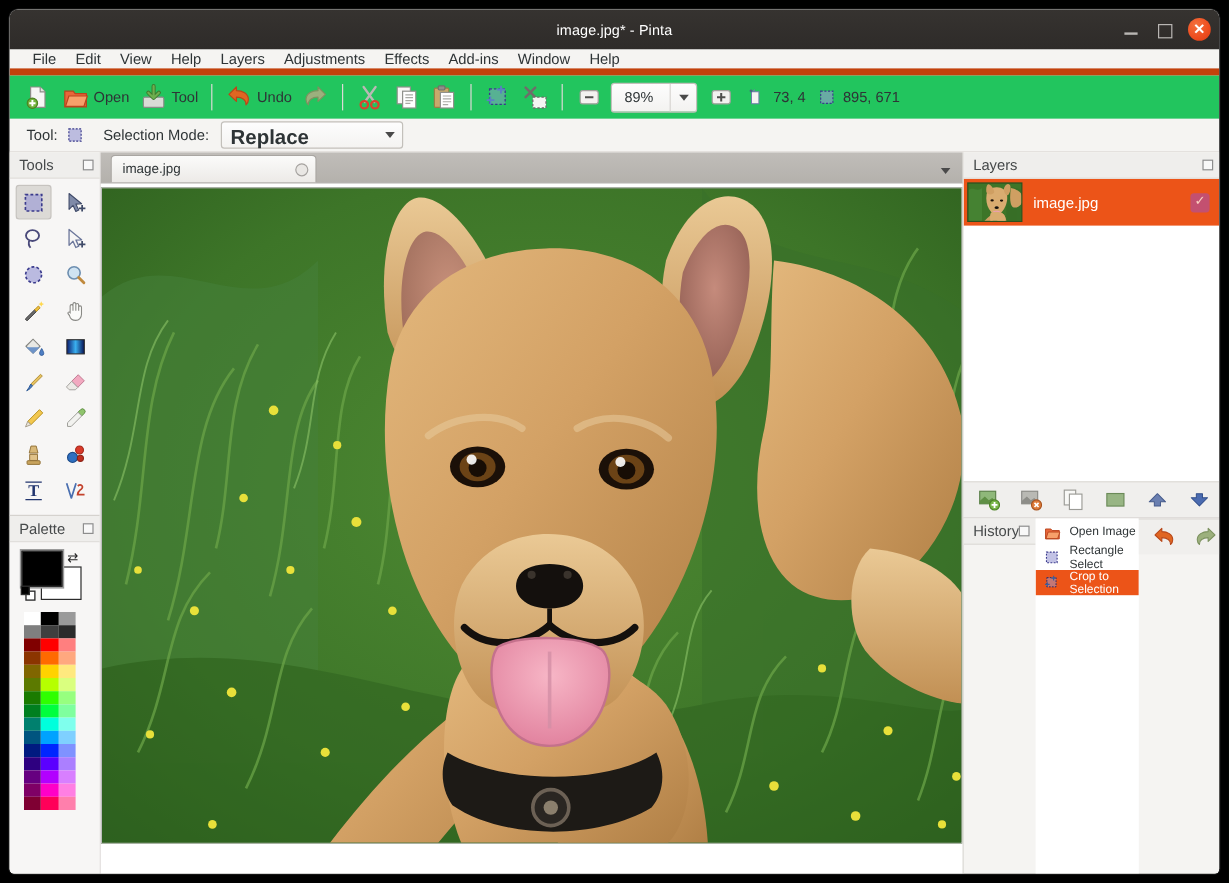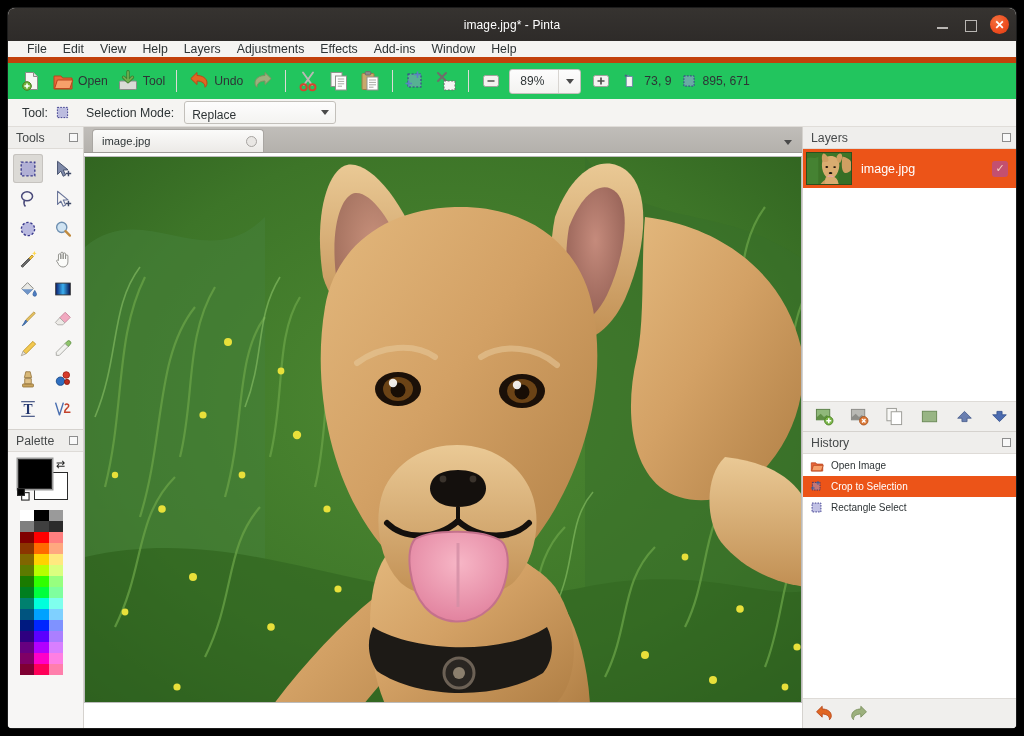--- a/index.html
+++ b/index.html
@@ -119,21 +119,21 @@
     border-bottom: 1px solid #e0ddd9;
   }
   .opt-label { font-size: 12.3px; color: #2e3436; }
   #selmode-combo {
     height: 23px; width: 152px;
     border: 1px solid #c3c0bb; border-radius: 3px;
     background: linear-gradient(to bottom,#fdfdfd,#f4f3f1);
     display: flex; align-items: center; position: relative;
     margin-left: 3px;
   }
-  #selmode-value { font-size: 12px; color: #2e3436; padding-left: 7px; flex: 1; transform: translateY(2px); }
+  #selmode-value { font-size: 17px; color: #2e3436; padding-left: 7px; flex: 1; transform: translateY(2px); font-weight: bold; }
   #selmode-arrow { width: 20px; display:flex; align-items:center; justify-content:center; }
 
   
   #body { flex: 1; display: flex; min-height: 0; background: #f5f4f2; }
 
   
   #leftdock { width: 76px; flex: 0 0 76px; display: flex; flex-direction: column;
               background: #f5f4f2; border-right: 1px solid #d5d2ce; }
   .dock-head {
     height: 22px; flex: 0 0 22px;
@@ -247,21 +247,21 @@
   }
   .layer-check span { color: #fff; font-size: 11px; line-height: 1; }
 
   .panel-toolbar {
     height: 30px; flex: 0 0 30px;
     background: #f0efed; border-top: 1px solid #dedbd7;
     display: flex; align-items: center; padding-left: 10px; gap: 13px;
   }
   .ptb-btn { width: 22px; height: 22px; display:flex; align-items:center; justify-content:center; cursor: default; border-radius: 3px; }
 
-  #history-panel { flex: 1; display: flex; flex-direction: column; min-height: 0; justify-content: space-between; }
+  #history-panel { flex: 1; display: flex; flex-direction: row; min-height: 0; justify-content: space-between; }
   #history-list { flex: 1; background: #ffffff; overflow: hidden; padding-top: 1px; }
   .hist-row {
     height: 21px; display: flex; align-items: center; gap: 7px;
     padding-left: 6px; cursor: default;
   }
   .hist-row.selected { background: #ec5418; }
   .hist-label { font-size: 10px; color: #2e3436; }
   .hist-row.selected .hist-label { color: #ffffff; }
   .hist-icon { width: 15px; height: 15px; flex: 0 0 15px; display:flex; align-items:center; justify-content:center;}
 </style>
@@ -405,21 +405,21 @@
         <path d="M7.5 11h7M11 7.5v7" stroke="#4f4f4c" stroke-width="1.7"></path>
       </svg>
     </div>
 
     <div class="status-grp">
       <svg class="ic" viewBox="0 0 22 22" style="width:17px;height:17px;">
         <path d="M5.5 4.5h8v13h-8z" fill="#f4f4f2" stroke="#6d7fa8" stroke-width="1.1"></path>
         <path d="M5.5 4.5 9 1.5v3z" fill="#6d7fa8"></path>
         <path d="M3.5 3.5h3M5 2v3" stroke="#4a5c85" stroke-width="1.3"></path>
       </svg>
-      <span class="status-txt">73, 9</span>
+      <span class="status-txt">73, 4</span>
     </div>
 
     <div class="status-grp" style="margin-left:9px;">
       <svg class="ic" viewBox="0 0 22 22" style="width:16px;height:16px;">
         <rect x="4" y="4" width="14" height="14" fill="#9a9ad4" opacity=".6"></rect>
         <rect x="4" y="4" width="14" height="14" fill="none" stroke="#3a3a8c" stroke-width="1.3" stroke-dasharray="2.4 1.8"></rect>
       </svg>
       <span class="status-txt">895, 671</span>
     </div>
   </div>
@@ -881,40 +881,40 @@
         <div id="history-list">
           <div class="hist-row">
             <span class="hist-icon">
               <svg width="14" height="14" viewBox="0 0 22 22">
                 <path d="M2 6h7l1.6 2H20v11H2z" fill="#e8663a" stroke="#b9441d" stroke-width="1.2"></path>
                 <path d="M2.6 18.6 5.4 10h15.4l-2.9 8.6z" fill="#f7a06a" stroke="#b9441d" stroke-width="1.2"></path>
               </svg>
             </span>
             <span class="hist-label">Open Image</span>
           </div>
+          <div class="hist-row">
+            <span class="hist-icon">
+              <svg width="13" height="13" viewBox="0 0 22 22">
+                <rect x="3.5" y="3.5" width="15" height="15" fill="#9a9ad4" opacity=".6"></rect>
+                <rect x="3.5" y="3.5" width="15" height="15" fill="none" stroke="#3a3a8c" stroke-width="1.6" stroke-dasharray="2.6 2"></rect>
+              </svg>
+            </span>
+            <span class="hist-label">Rectangle Select</span>
+          </div>
           <div class="hist-row selected">
             <span class="hist-icon">
               <svg width="13" height="13" viewBox="0 0 22 22">
                 <rect x="4" y="4" width="13" height="13" fill="#9a9ad4" opacity=".5"></rect>
                 <rect x="4" y="4" width="13" height="13" fill="none" stroke="#2a2a6c" stroke-width="1.4" stroke-dasharray="2.4 1.8"></rect>
                 <path d="M13.5 1.5v6.5M10.2 4.6h6.5" stroke="#3c5d9c" stroke-width="1.7"></path>
                 <path d="M8 13.5h-6.5M4.6 10.4v6.4" stroke="#3c5d9c" stroke-width="1.7"></path>
               </svg>
             </span>
             <span class="hist-label">Crop to Selection</span>
           </div>
-          <div class="hist-row">
-            <span class="hist-icon">
-              <svg width="13" height="13" viewBox="0 0 22 22">
-                <rect x="3.5" y="3.5" width="15" height="15" fill="#9a9ad4" opacity=".6"></rect>
-                <rect x="3.5" y="3.5" width="15" height="15" fill="none" stroke="#3a3a8c" stroke-width="1.6" stroke-dasharray="2.6 2"></rect>
-              </svg>
-            </span>
-            <span class="hist-label">Rectangle Select</span>
-          </div>
         </div>
         <div class="panel-toolbar">
           <div class="ptb-btn">
             <svg width="20" height="20" viewBox="0 0 22 22">
               <path d="M9 5.5C14 5.5 19 8 19 13c0 2-1 3.5-2 4.3.3-3.8-3-6.3-8-6.3v3.5L2.8 8.6 9 2.5z" fill="#e06622" stroke="#b8481a" stroke-width="1" stroke-linejoin="round"></path>
             </svg>
           </div>
           <div class="ptb-btn">
             <svg width="20" height="20" viewBox="0 0 22 22">
               <path d="M13 5.5C8 5.5 3 8 3 13c0 2 1 3.5 2 4.3-.3-3.8 3-6.3 8-6.3v3.5l6.2-5.9L13 2.5z" fill="#9cb07d" stroke="#7d9260" stroke-width="1" stroke-linejoin="round"></path>

